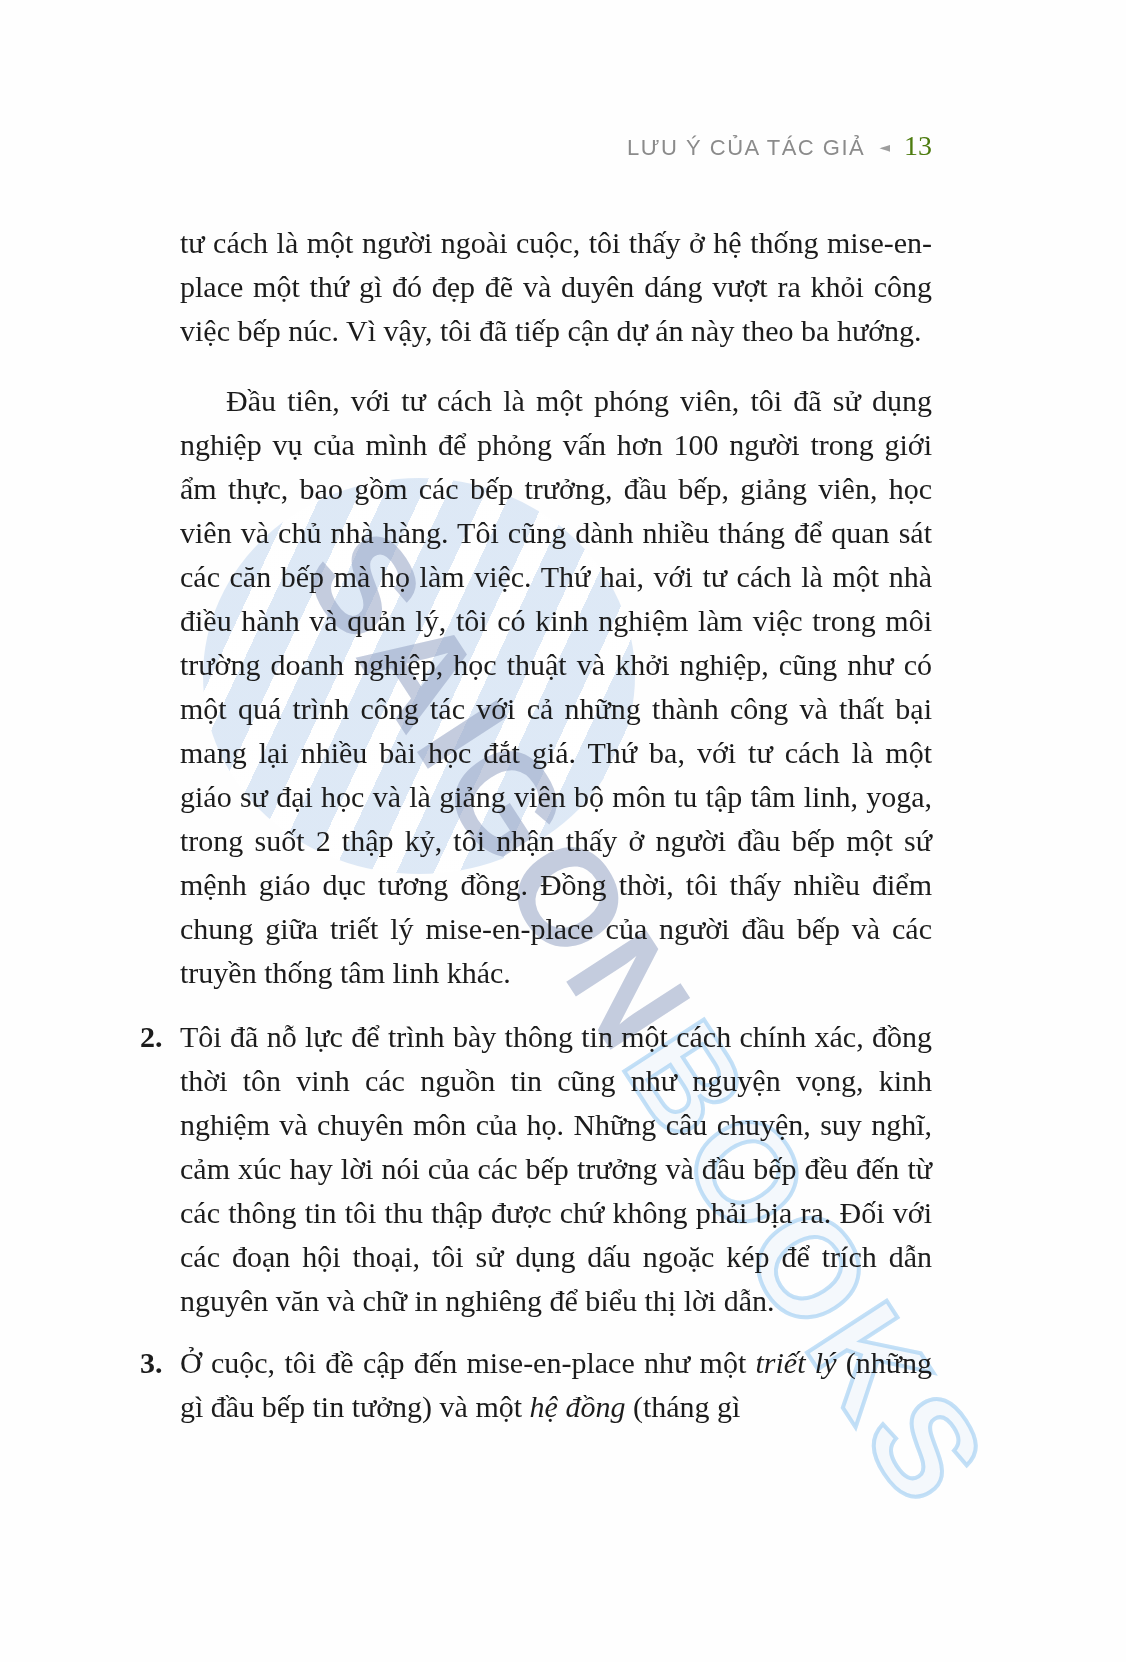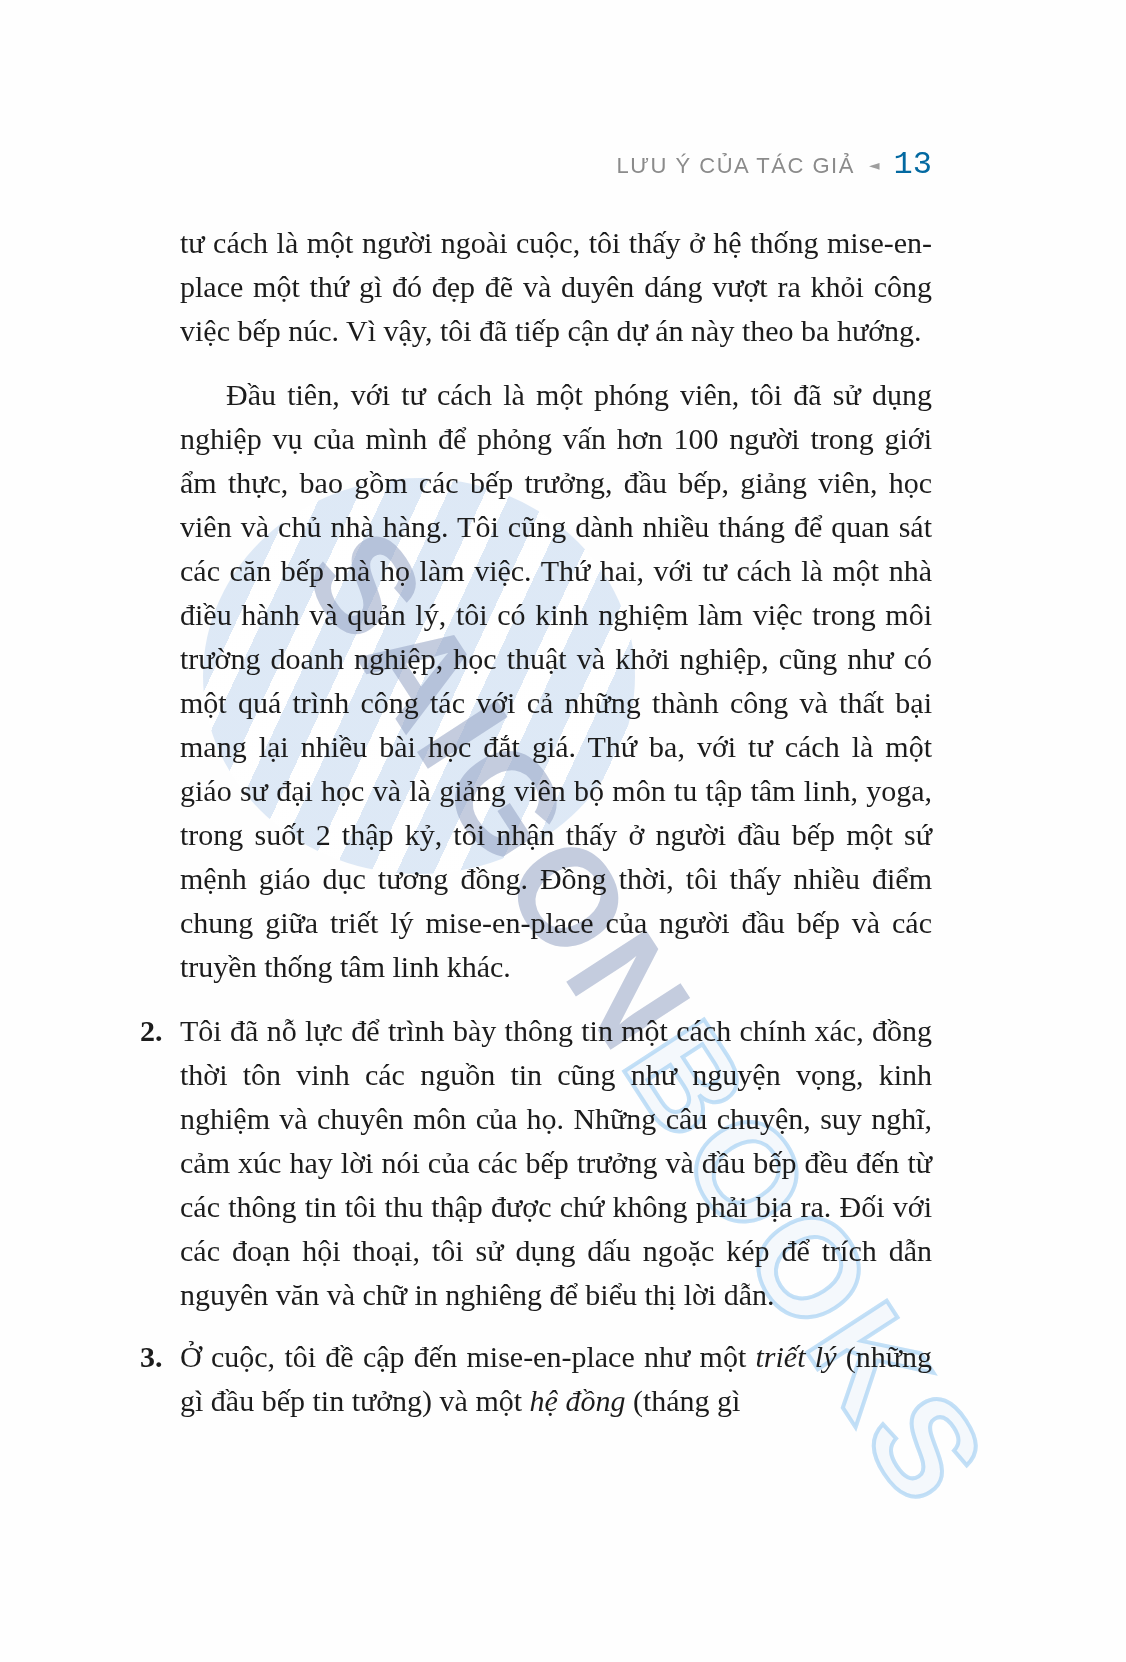--- a/index.html
+++ b/index.html
@@ -58,21 +58,21 @@
   }
   .wm-books {
     color: rgba(214, 232, 248, 0.25);
     -webkit-text-stroke: 4px rgba(146, 198, 240, 0.55);
   }
 
   
   .running-head {
     position: absolute;
     z-index: 1;
-    top: 146px;
+    top: 130px;
     left: 180px;
     right: 194px;
     text-align: right;
     display: flex;
     justify-content: flex-end;
     align-items: baseline;
     gap: 14px;
   }
   .head-title {
     font-family: "Liberation Sans", sans-serif;
@@ -81,41 +81,41 @@
     color: #8b8b8b;
   }
   .head-arrow {
     font-family: "DejaVu Sans", sans-serif;
     font-size: 14px;
     color: #9e9e9e;
     position: relative;
     top: -3px;
   }
   .head-page {
-    font-family: Liberation Mono, monospace;
-    font-size: 32px;
-    color: #0369a1;
+    font-family: Liberation Serif, serif;
+    font-size: 28px;
+    color: #4d7c0f;
   }
 
   
   .body-text {
     position: absolute;
     z-index: 1;
     top: 221px;
     left: 180px;
     width: 752px;
   }
   .para {
     margin: 0;
     font-size: 30px;
     line-height: 44px;
     text-align: justify;
     text-justify: inter-word;
   }
-  .para.cont { margin-bottom: 20px; }
+  .para.cont { margin-bottom: 26px; }
   .para.indent { text-indent: 46px; margin-bottom: 20px; }
   .list-item {
     position: relative;
     margin: 0 0 18px 0;
   }
   .list-item .num {
     position: absolute;
     left: -40px;
     top: 0;
     font-size: 30px;

